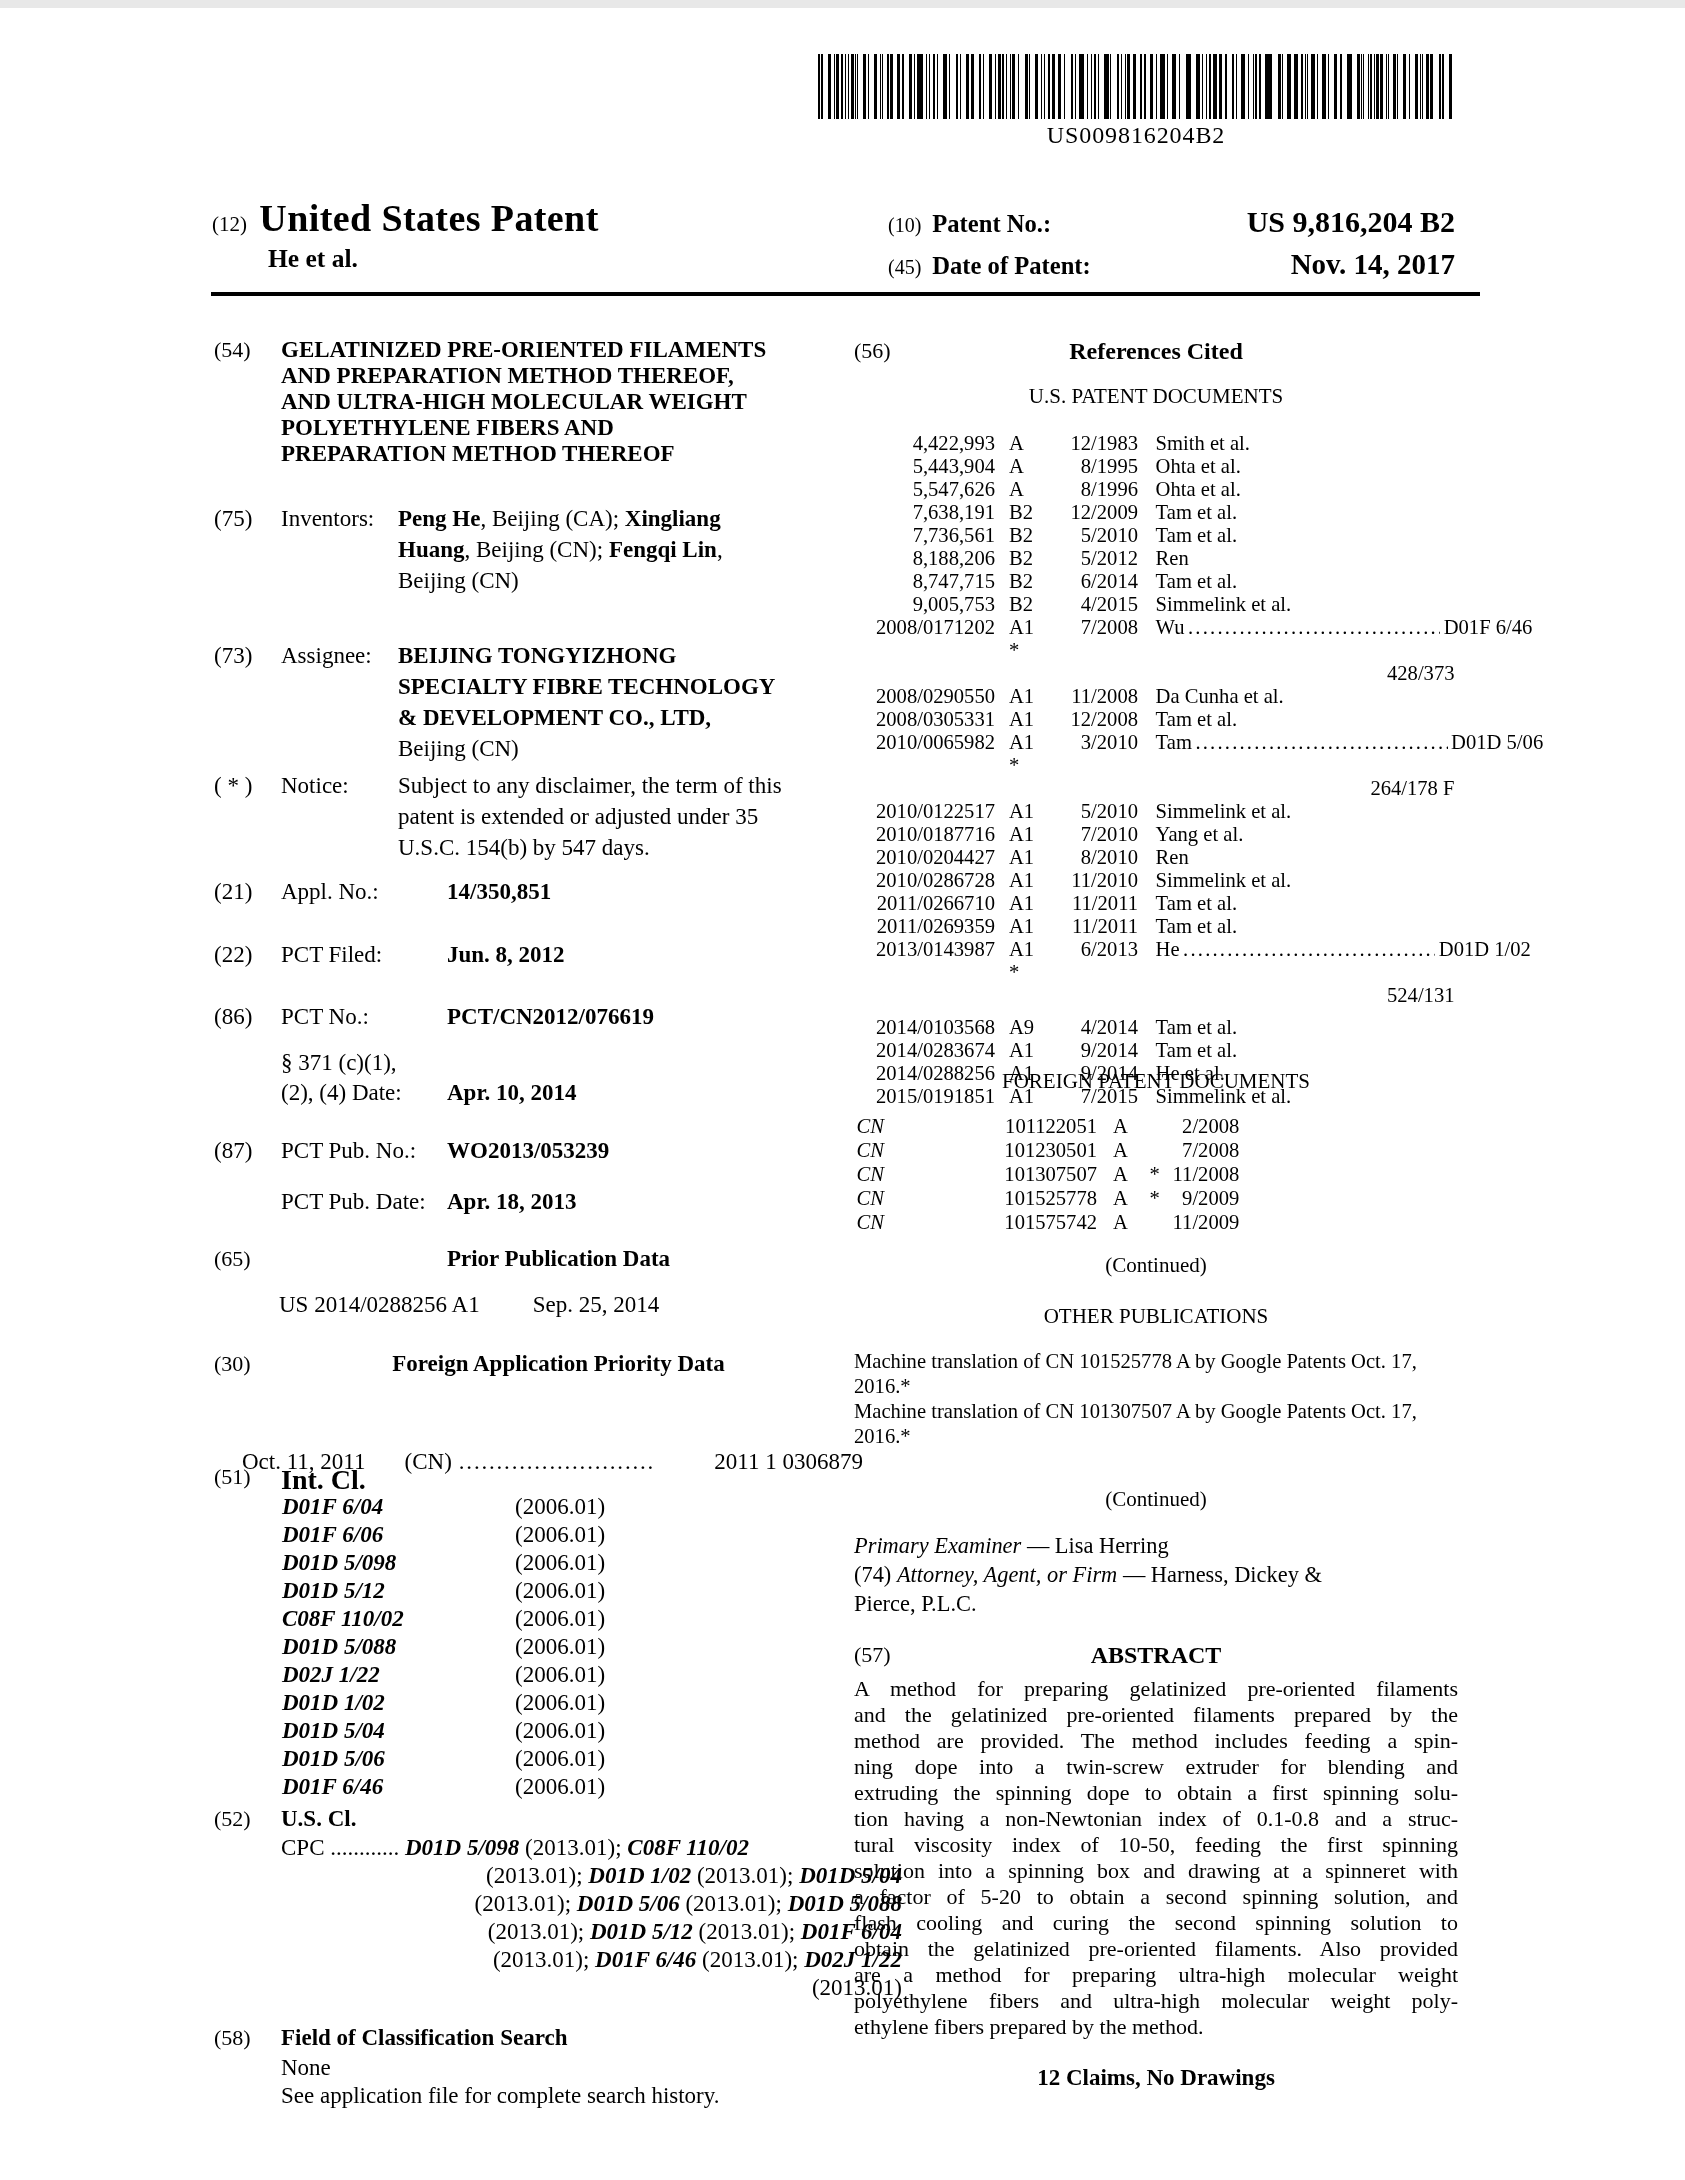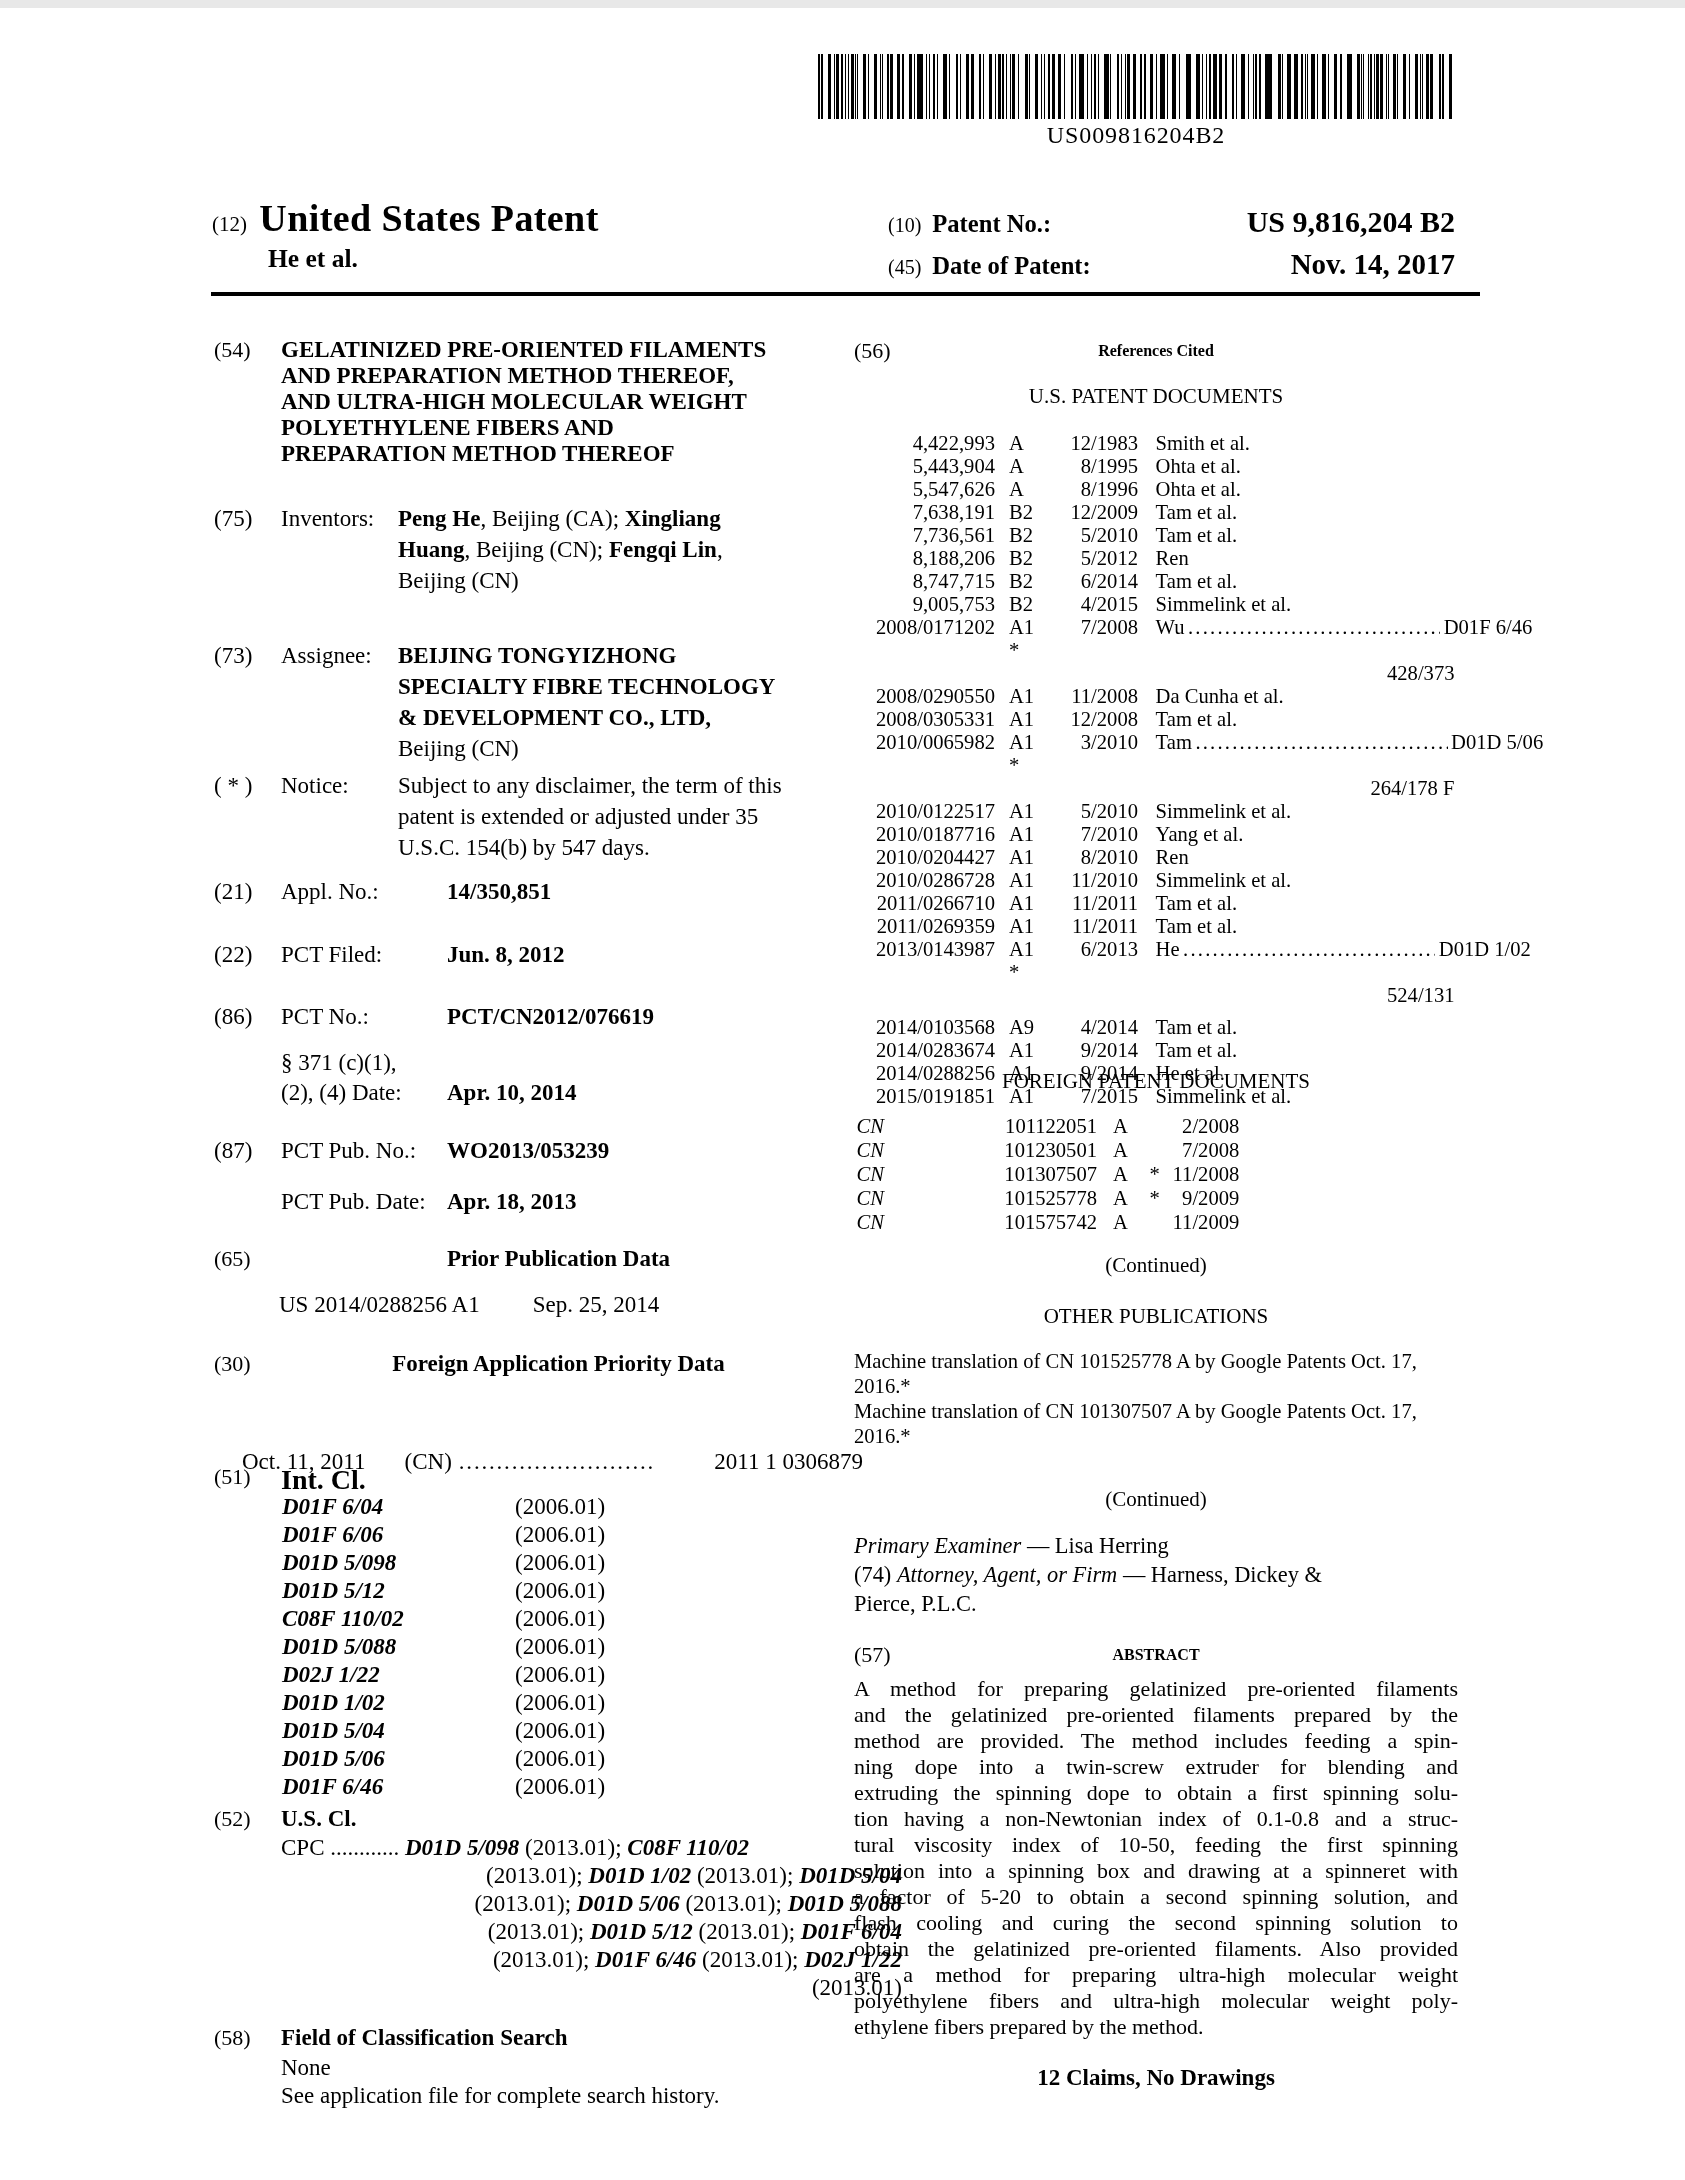--- a/index.html
+++ b/index.html
@@ -55,21 +55,21 @@
   .priorow .dots{flex:1;overflow:hidden;white-space:nowrap;letter-spacing:1.8px;margin:0 7px;}
   .iclrow{display:grid;grid-template-columns:233px 1fr;margin-left:68px;line-height:28px;font-size:23px;}
   .cpc{margin-left:67px;width:534px;line-height:28px;font-size:23px;}
   .cpc-line{text-align:right;}
   .cpc-line.first{text-align:left;}
   .plain{margin-left:67px;font-size:23px;line-height:28px;}
 
   
   .rcenter{text-align:center;}
   .rcenter .num{position:absolute;left:0;font-size:22px;}
-  .rcenter .h{font-weight:700;font-size:16px;font-family:Liberation Serif, serif;}
+  .rcenter .h{font-weight:700;font-size:24px;font-family:Liberation Serif, serif;}
   .rcap{text-align:center;font-size:21px;}
   .usrow{display:grid;grid-template-columns:141px 51px 92px 1fr;line-height:23px;}
   .usrow .c-num{text-align:right;}
   .usrow .c-kind{padding-left:14px;}
   .usrow .c-date{text-align:right;}
   .usrow .c-name{padding-left:17.6px;padding-right:3.5px;}
   .usrow .c-name.flex{display:flex;align-items:baseline;}
   .usrow .dots,.forow .dots{flex:1;overflow:hidden;white-space:nowrap;letter-spacing:2.2px;margin:0 3.5px;}
   .cls2{text-align:right;padding-right:3.5px;line-height:23px;}
   .gap{margin-top:8.8px;}

